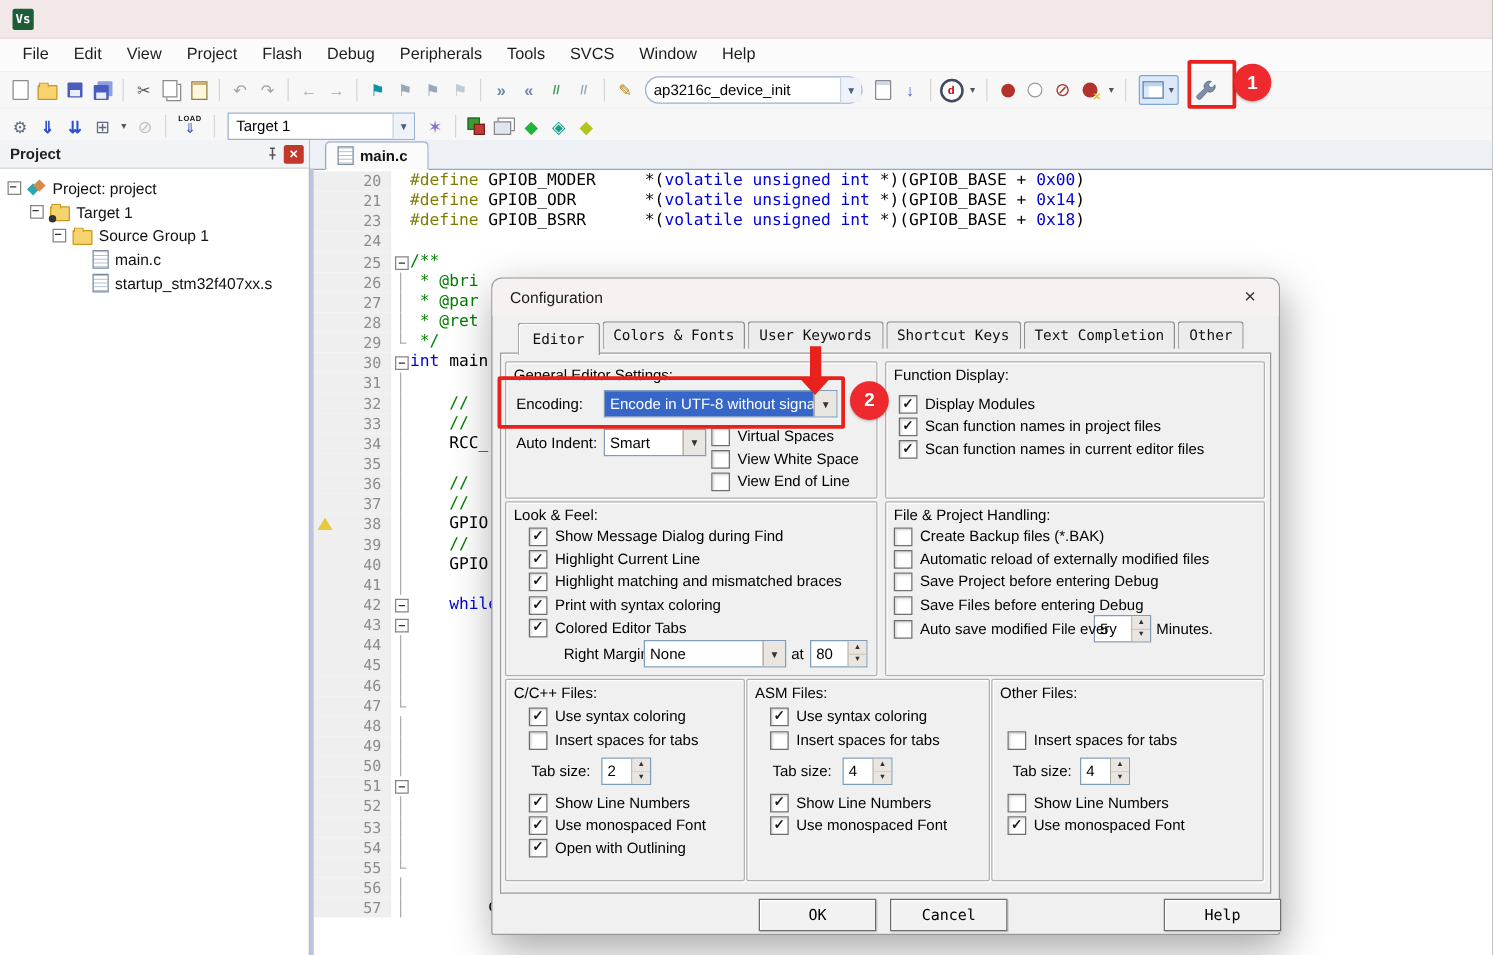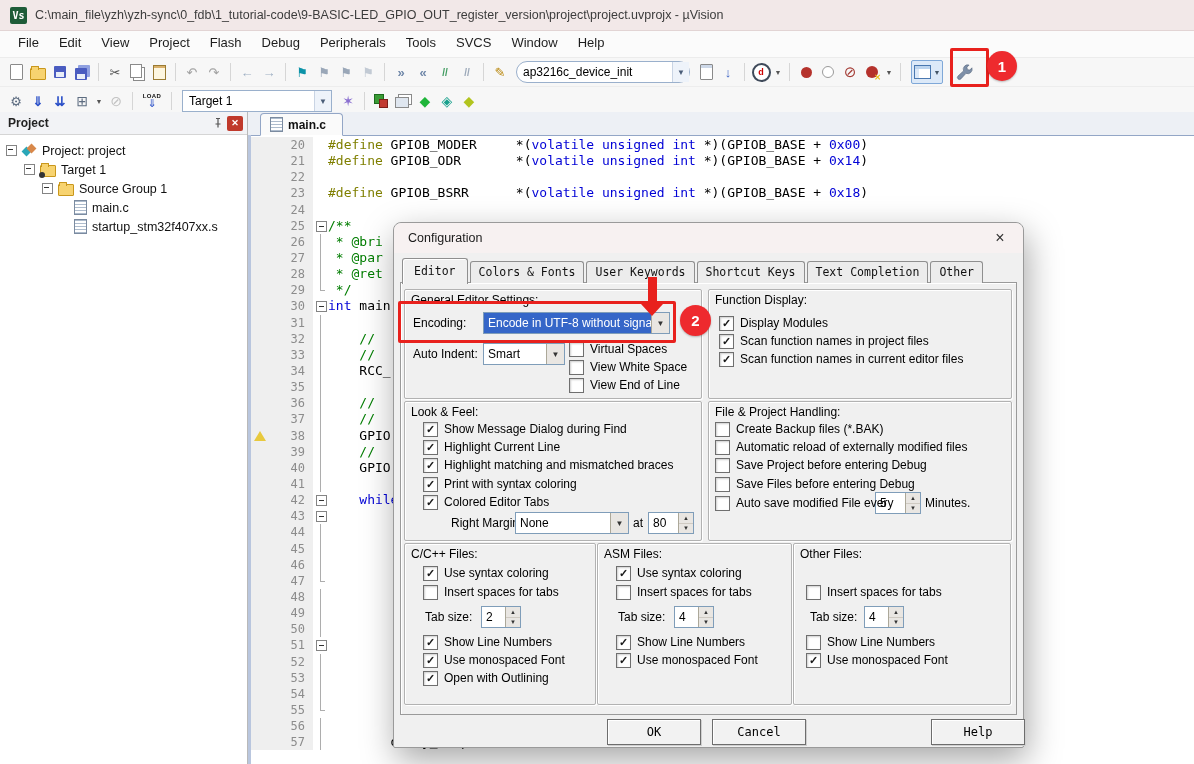--- a/index.html
+++ b/index.html
@@ -73,21 +73,21 @@
   .cfold.fend::after{content:"";position:absolute;left:7px;top:8px;width:5px;height:1px;background:#adadad;}
   .cfold.fbox::before{content:"";position:absolute;left:3px;top:3px;width:9px;height:9px;border:1px solid #848484;background:#fff;}
   .cfold.fbox::after{content:"";position:absolute;left:6px;top:8px;width:5px;height:1px;background:#333;}
   .ctext{flex:1;}
   .s-d{color:#000;} .s-k{color:#0202d6;} .s-p{color:#7f7f00;} .s-n{color:#0202d6;} .s-c{color:#007d00;}
   .warn{width:0;height:0;border-left:6px solid transparent;border-right:6px solid transparent;border-bottom:10px solid #e8c93e;}
   
   #dialog{position:absolute;left:393px;top:222px;width:629px;height:524px;background:#f0f0f0;border:1px solid #9a9a9a;border-radius:8px 8px 2px 2px;box-shadow:3px 12px 34px rgba(0,0,0,.35);z-index:40;}
   .dtitle{height:30px;display:flex;align-items:center;padding:0 6px 0 14px;font-size:12.5px;color:#1a1a1a;background:#f7f1f1;border-radius:8px 8px 0 0;}
   .dclose{margin-left:auto;width:34px;text-align:center;font-size:16px;color:#333;line-height:30px;}
-  .dtabs{position:absolute;left:8px;top:34px;height:26px;display:flex;align-items:flex-end;font:11.5px "DejaVu Sans Mono",monospace;z-index:5;}
+  .dtabs{position:absolute;left:20px;top:34px;height:26px;display:flex;align-items:flex-start;font:11.5px "DejaVu Sans Mono",monospace;z-index:5;}
   .dtab{padding:3px 8px 4px;border:1px solid #8f8f8f;border-bottom:none;background:#ececec;border-radius:3px 3px 0 0;margin-right:2px;color:#111;}
   .dtab.active{padding:5px 11px 6px;background:#f0f0f0;box-shadow:inset 1px 1px 0 #fff;position:relative;top:1px;}
   .dpage{position:absolute;left:6px;top:59px;width:615px;height:431px;border:1px solid #9a9a9a;background:#f0f0f0;box-shadow:inset 1px 1px 0 #fff;}
   .grp{position:absolute;border:1px solid #b2b2b2;border-radius:2px;box-shadow:inset 1px 1px 0 #fff,1px 1px 0 #fff;}
   .gtitle{position:absolute;left:6px;top:3px;font-size:12px;color:#000;}
   .lbl{position:absolute;font-size:12px;color:#000;white-space:nowrap;}
   .chk{position:absolute;display:flex;align-items:flex-start;gap:6px;font-size:12px;color:#000;white-space:nowrap;}
   .box{width:13px;height:13px;background:#fff;border:1px solid #6f6f6f;box-shadow:inset 1px 1px 2px #cfcfcf;display:flex;align-items:center;justify-content:center;font-size:11px;font-weight:bold;color:#1a1a1a;flex:none;line-height:11px;}
   .ddl{position:absolute;display:flex;height:20px;border:1px solid #7f9db9;background:#fff;}
   .dval{flex:1;font-size:12px;padding:0 4px;display:flex;align-items:center;white-space:nowrap;overflow:hidden;}
@@ -103,21 +103,20 @@
   .ared{position:absolute;z-index:60;}
   .abadge{border-radius:50%;background:#ee2a2e;color:#fff;display:flex;align-items:center;justify-content:center;font:bold 15px "Liberation Sans",sans-serif;box-shadow:0 1px 2px rgba(0,0,0,.25);}
 </style>
 </head>
 <body>
 
 <div id="root">
 
   <div class="titlebar">
     <div class="appicon">Vs</div>
-    <div class="titletext">C:\main_file\yzh\yzh-sync\0_fdb\1_tutorial-code\9-BASIC-LED_GPIO_OUT_register_version\project\project.uvprojx - µVision</div>
   </div>
 
   <div class="menubar" id="menubar">
       <span class="menuitem">File</span>
       <span class="menuitem">Edit</span>
       <span class="menuitem">View</span>
       <span class="menuitem">Project</span>
       <span class="menuitem">Flash</span>
       <span class="menuitem">Debug</span>
       <span class="menuitem">Peripherals</span>
@@ -302,21 +301,20 @@
     <div class="tabstrip">
       <span class="etab">
         <span class="fileicon"></span>
         <span>main.c</span>
       </span>
     </div>
     <div class="codearea">
       <div id="codelines">
           <div class="cline"><span class="cmargin"></span><span class="cnum">20</span><span class="cfold "></span><span class="ctext"><span class="s-p">#define</span><span class="s-d"> GPIOB_MODER     *(</span><span class="s-k">volatile unsigned int</span><span class="s-d"> *)(GPIOB_BASE + </span><span class="s-n">0x00</span><span class="s-d">)</span></span></div>
           <div class="cline"><span class="cmargin"></span><span class="cnum">21</span><span class="cfold "></span><span class="ctext"><span class="s-p">#define</span><span class="s-d"> GPIOB_ODR       *(</span><span class="s-k">volatile unsigned int</span><span class="s-d"> *)(GPIOB_BASE + </span><span class="s-n">0x14</span><span class="s-d">)</span></span></div>
-          <div class="cline"><span class="cmargin"></span><span class="cnum">22</span><span class="cfold "></span><span class="ctext"></span></div>
           <div class="cline"><span class="cmargin"></span><span class="cnum">23</span><span class="cfold "></span><span class="ctext"><span class="s-p">#define</span><span class="s-d"> GPIOB_BSRR      *(</span><span class="s-k">volatile unsigned int</span><span class="s-d"> *)(GPIOB_BASE + </span><span class="s-n">0x18</span><span class="s-d">)</span></span></div>
           <div class="cline"><span class="cmargin"></span><span class="cnum">24</span><span class="cfold "></span><span class="ctext"></span></div>
           <div class="cline"><span class="cmargin"></span><span class="cnum">25</span><span class="cfold fbox"></span><span class="ctext"><span class="s-c">/**</span></span></div>
           <div class="cline"><span class="cmargin"></span><span class="cnum">26</span><span class="cfold fline"></span><span class="ctext"><span class="s-c"> * @bri</span></span></div>
           <div class="cline"><span class="cmargin"></span><span class="cnum">27</span><span class="cfold fline"></span><span class="ctext"><span class="s-c"> * @par</span></span></div>
           <div class="cline"><span class="cmargin"></span><span class="cnum">28</span><span class="cfold fline"></span><span class="ctext"><span class="s-c"> * @ret</span></span></div>
           <div class="cline"><span class="cmargin"></span><span class="cnum">29</span><span class="cfold fend"></span><span class="ctext"><span class="s-c"> */</span></span></div>
           <div class="cline"><span class="cmargin"></span><span class="cnum">30</span><span class="cfold fbox"></span><span class="ctext"><span class="s-k">int</span><span class="s-d"> main</span></span></div>
           <div class="cline"><span class="cmargin"></span><span class="cnum">31</span><span class="cfold fline"></span><span class="ctext"></span></div>
           <div class="cline"><span class="cmargin"></span><span class="cnum">32</span><span class="cfold fline"></span><span class="ctext"><span class="s-c">    // </span></span></div>

